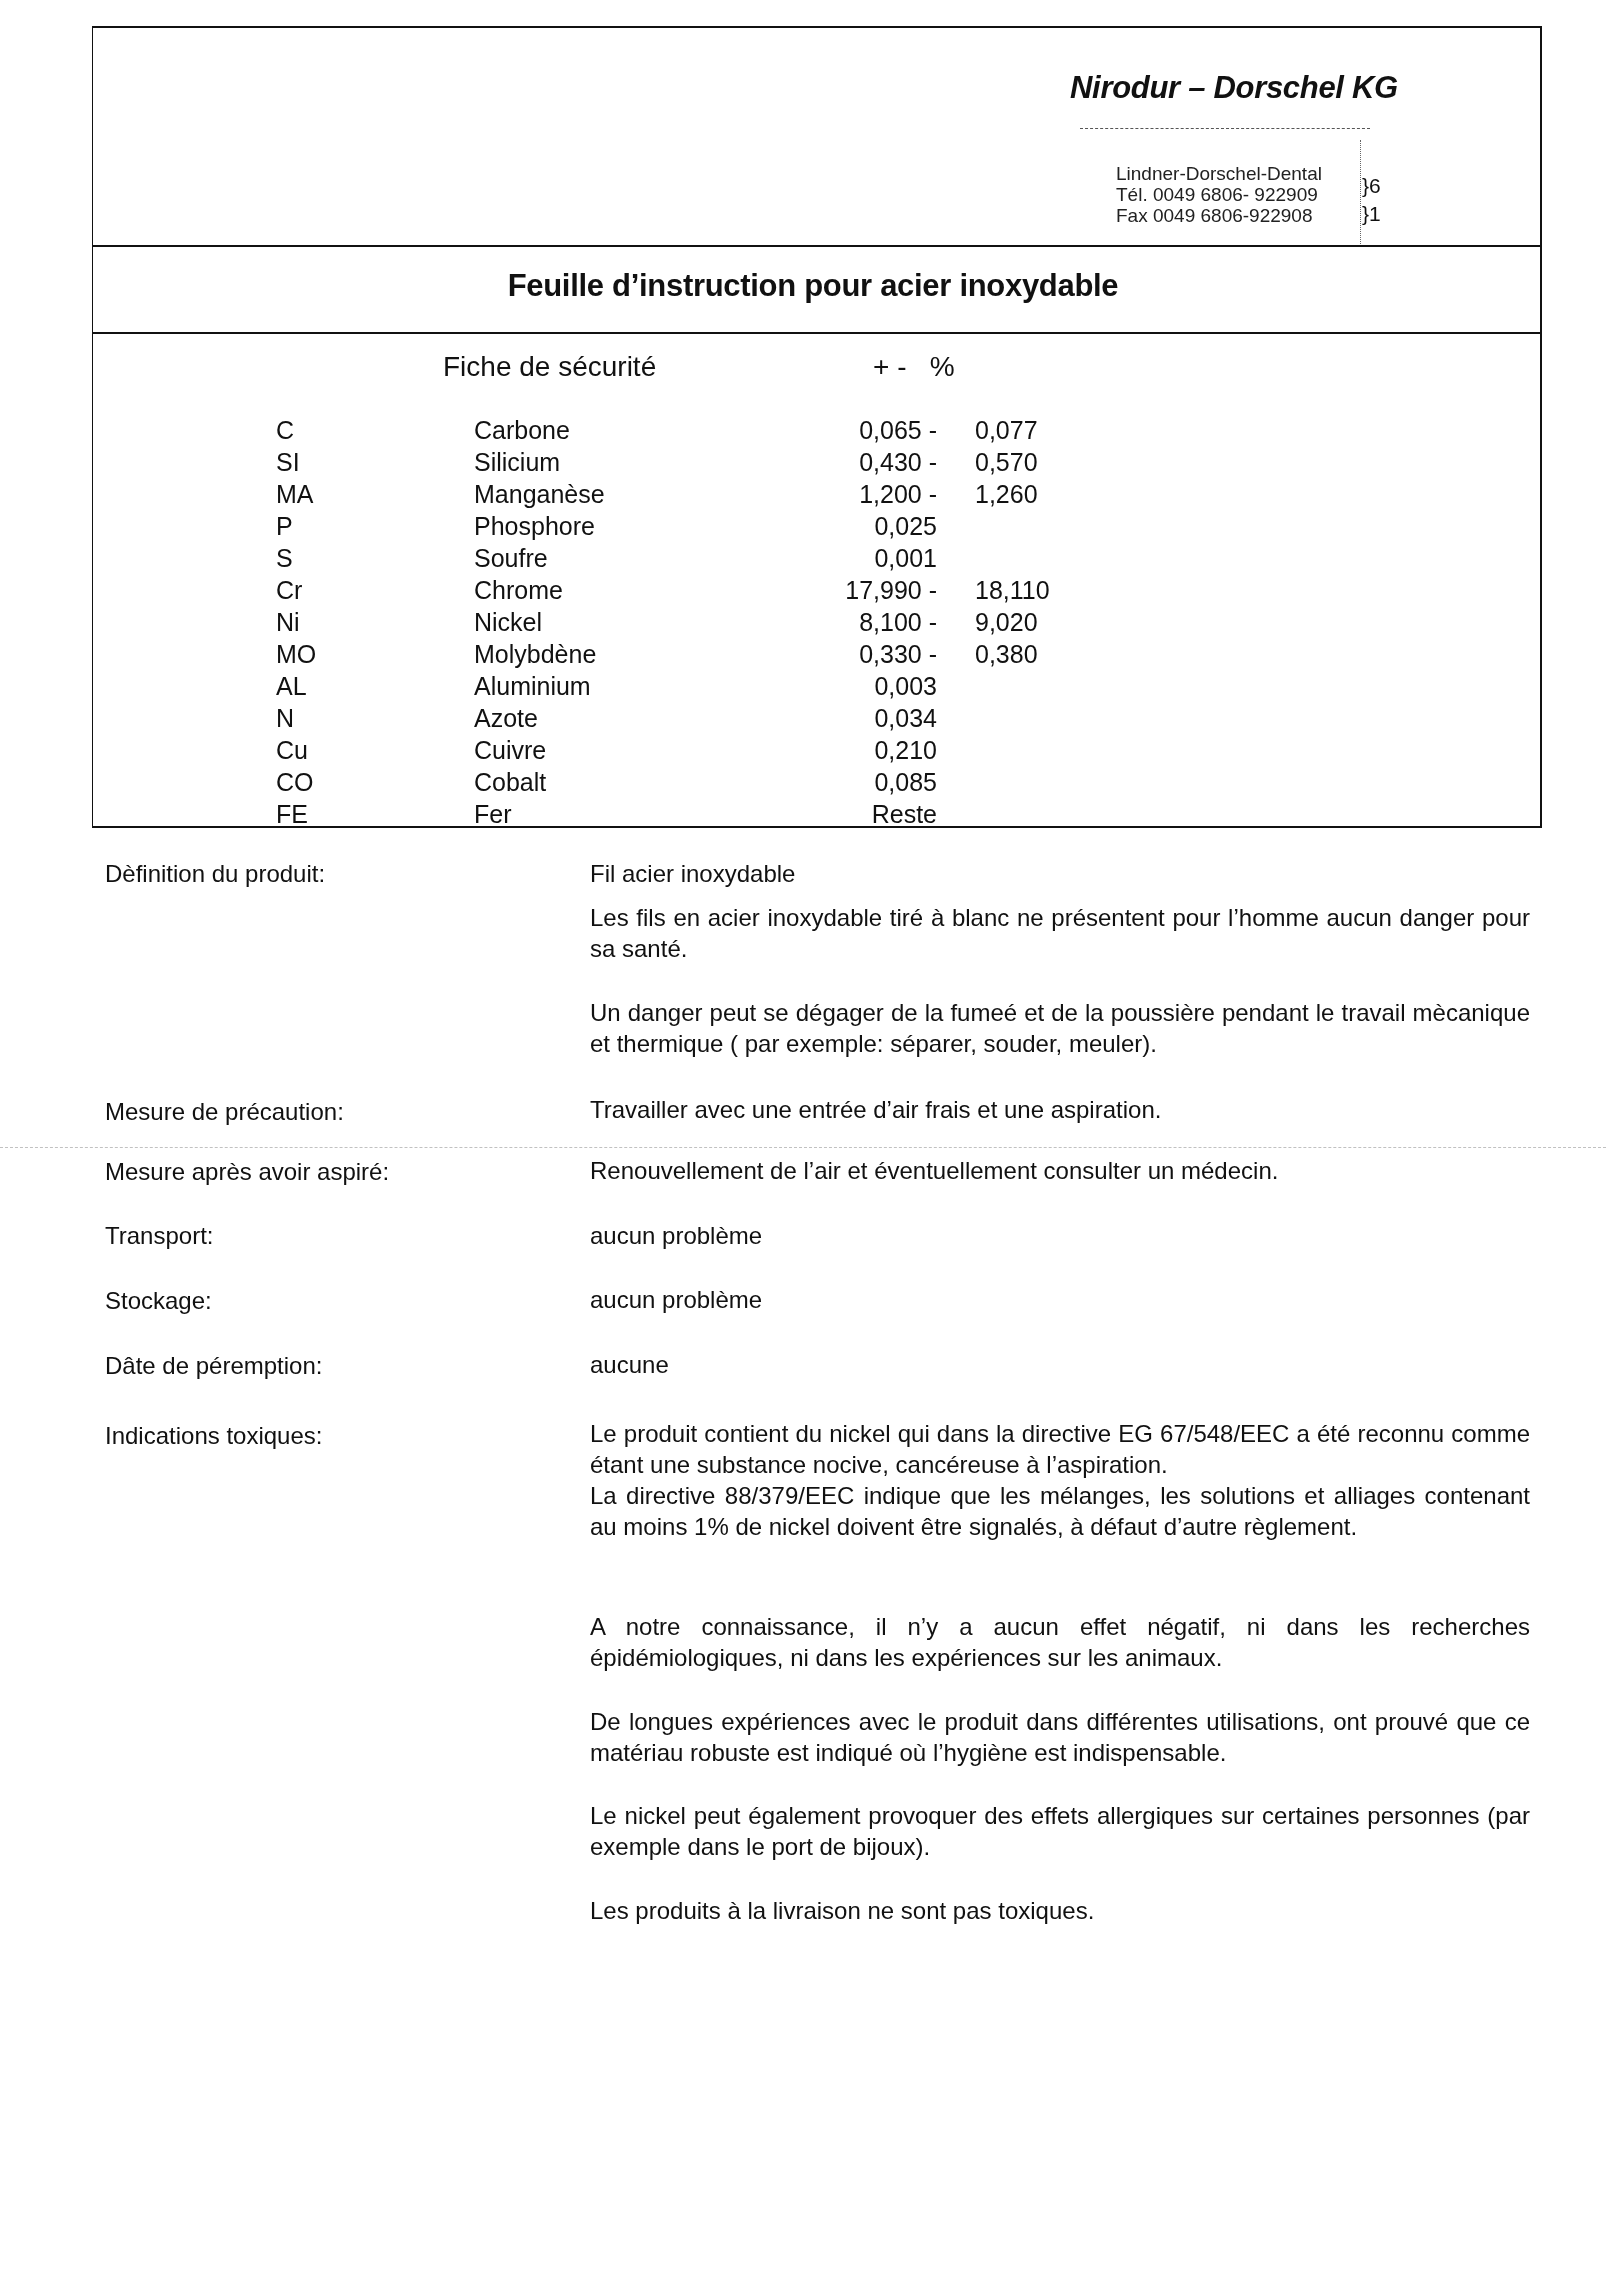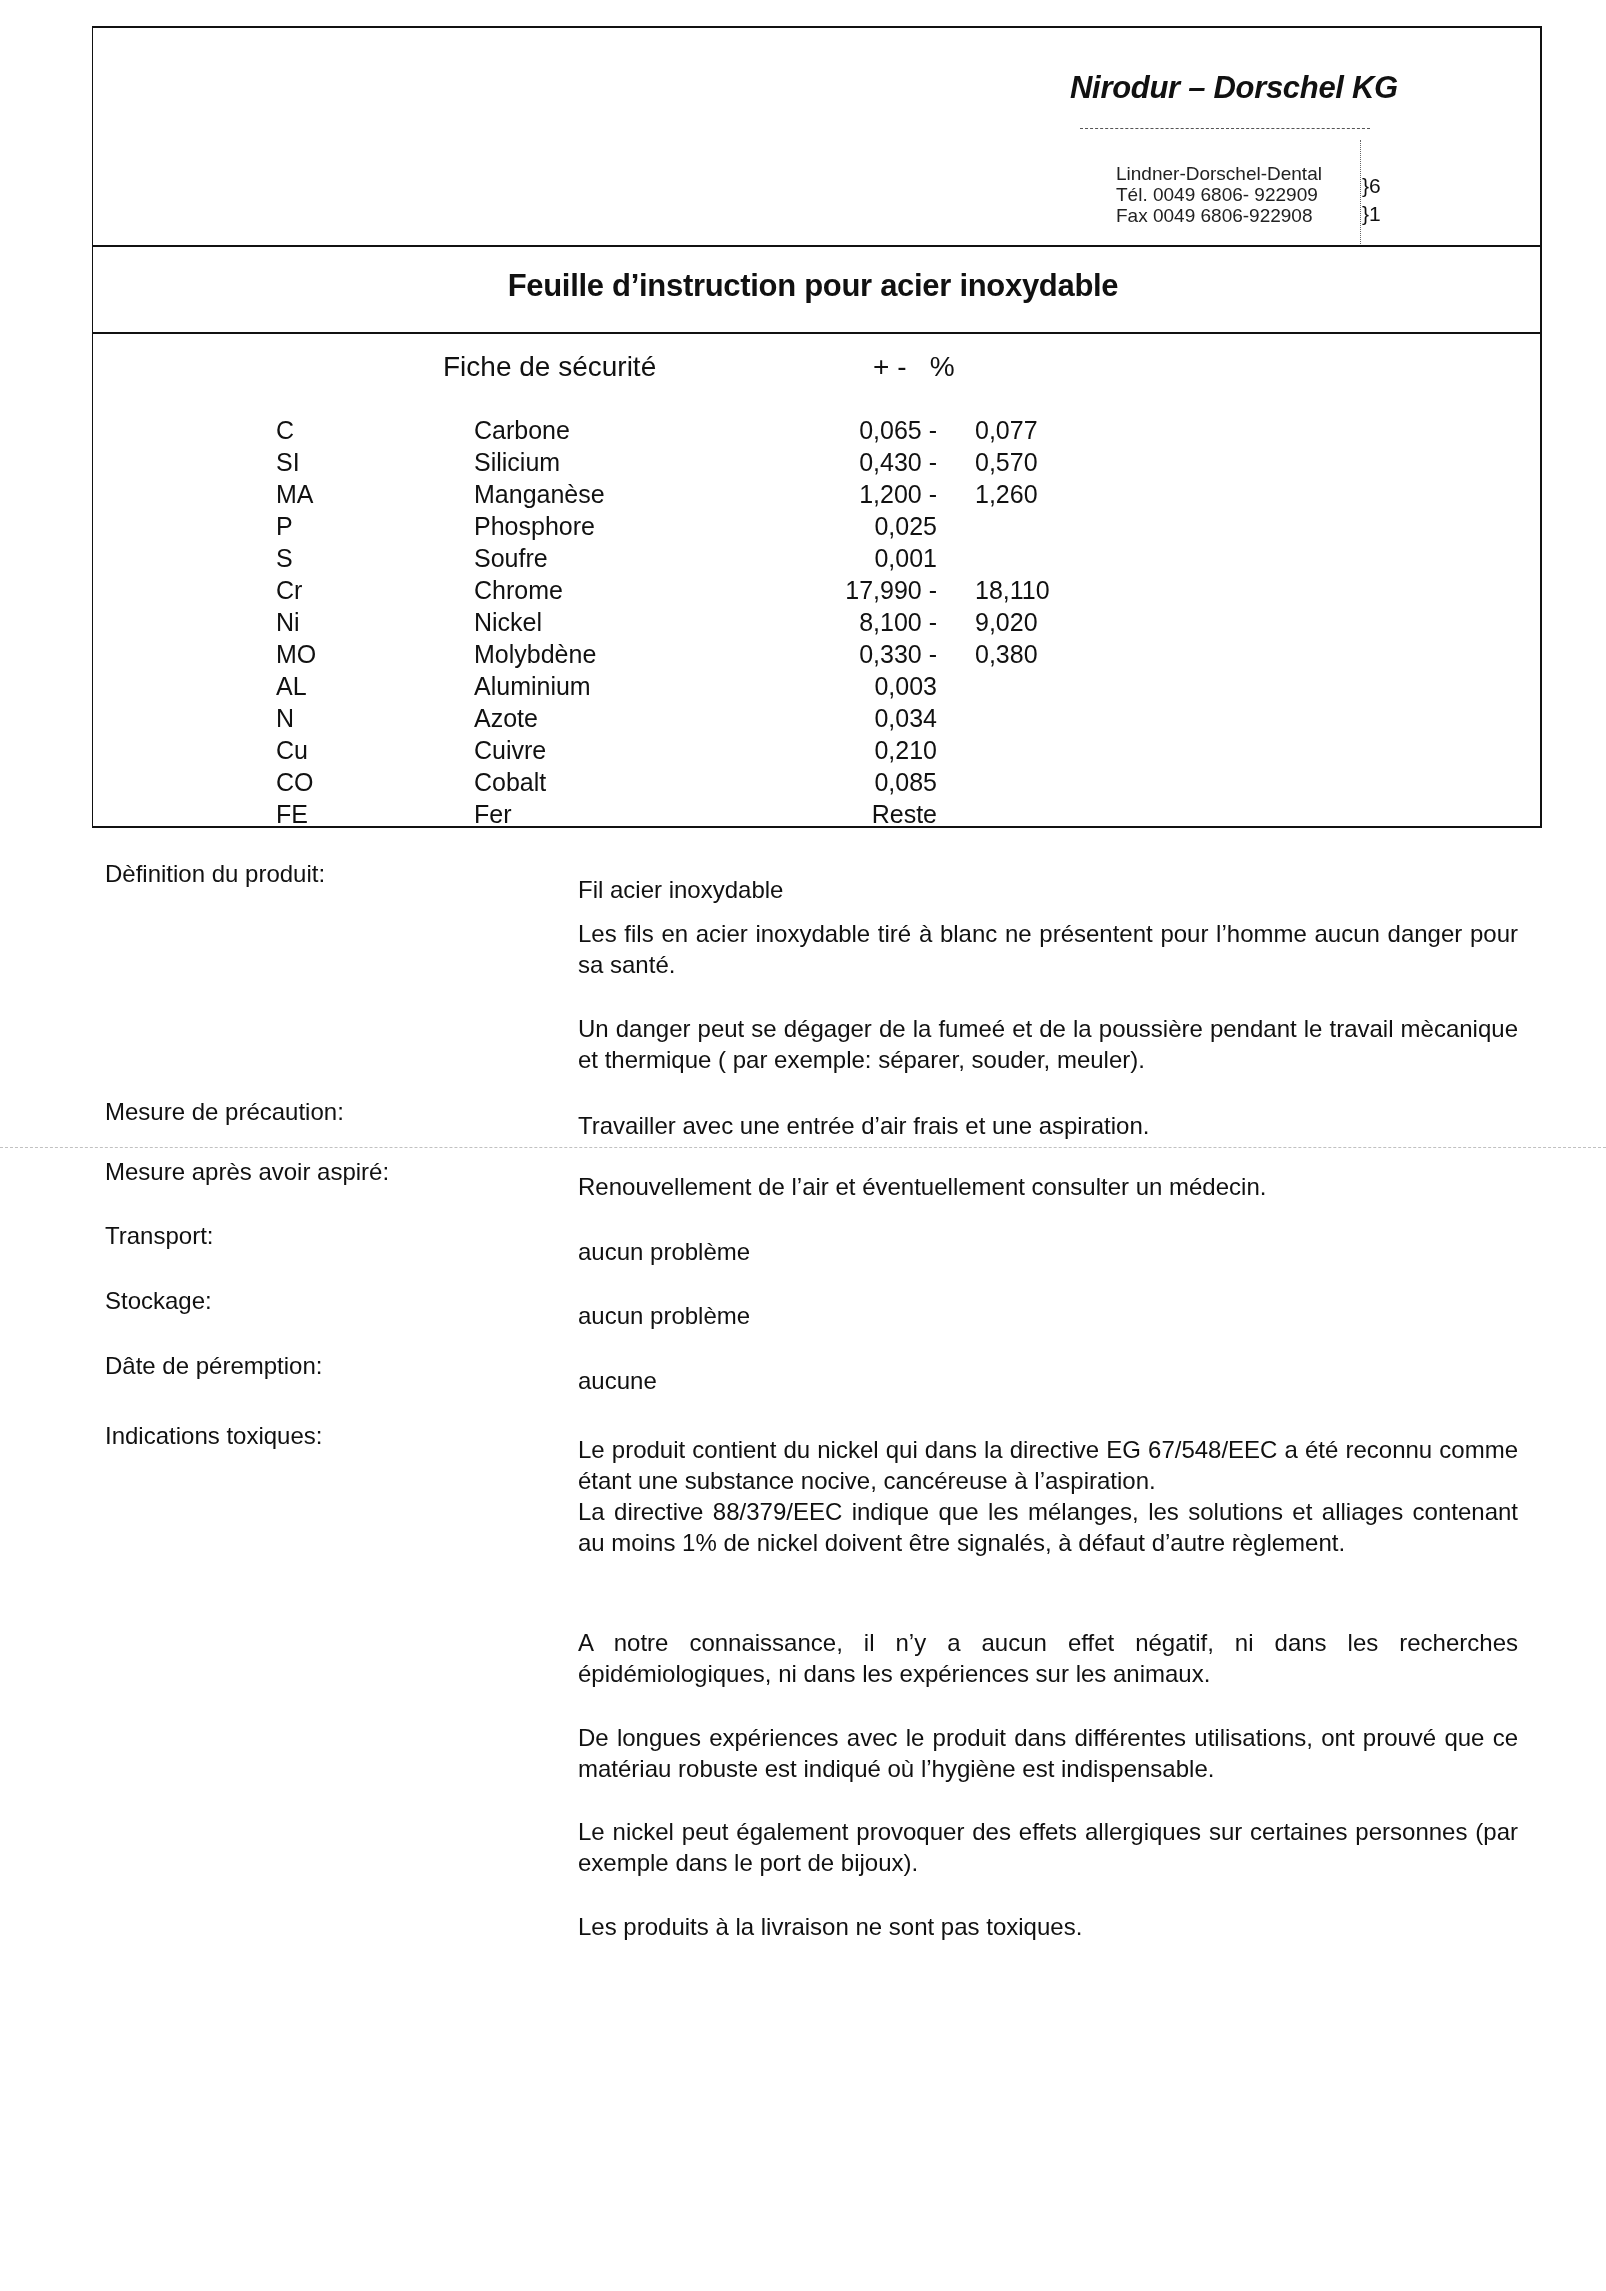--- a/index.html
+++ b/index.html
@@ -16,21 +16,21 @@
   .cut { position:absolute; left:1362px; top:172px; font-size:21px; line-height:28px; color:#111; }
   .title { position:absolute; left:0; width:100%; top:268px; text-align:center; padding-left:20px; box-sizing:border-box;
            font-size:31px; font-weight:bold; letter-spacing:-0.3px; }
   .sheet-head { position:absolute; top:351px; font-size:28px; }
   .row { position:absolute; left:0; height:32px; font-size:25px; line-height:32px; }
   .sym { position:absolute; left:276px; }
   .name { position:absolute; left:474px; }
   .v1 { position:absolute; left:780px; width:157px; text-align:right; white-space:pre; }
   .v2 { position:absolute; left:975px; white-space:pre; }
   .lbl { position:absolute; left:105px; font-size:24px; }
-  .txt { position:absolute; left:578px; width:940px; font-size:24px; line-height:31px; text-align:justify;margin-top:16px; }
+  .txt { position:absolute; left:590px; width:940px; font-size:24px; line-height:31px; text-align:justify; }
   .txt.nojust { text-align:left; }
   .noise { position:absolute; left:0; top:1147px; width:1606px; height:0; border-top:1px dashed #999; opacity:.6; }
 </style>
 </head>
 <body>
 
 <div class="box"></div>
 <div class="hr" style="top:245px"></div>
 <div class="hr" style="top:332px"></div>
 

